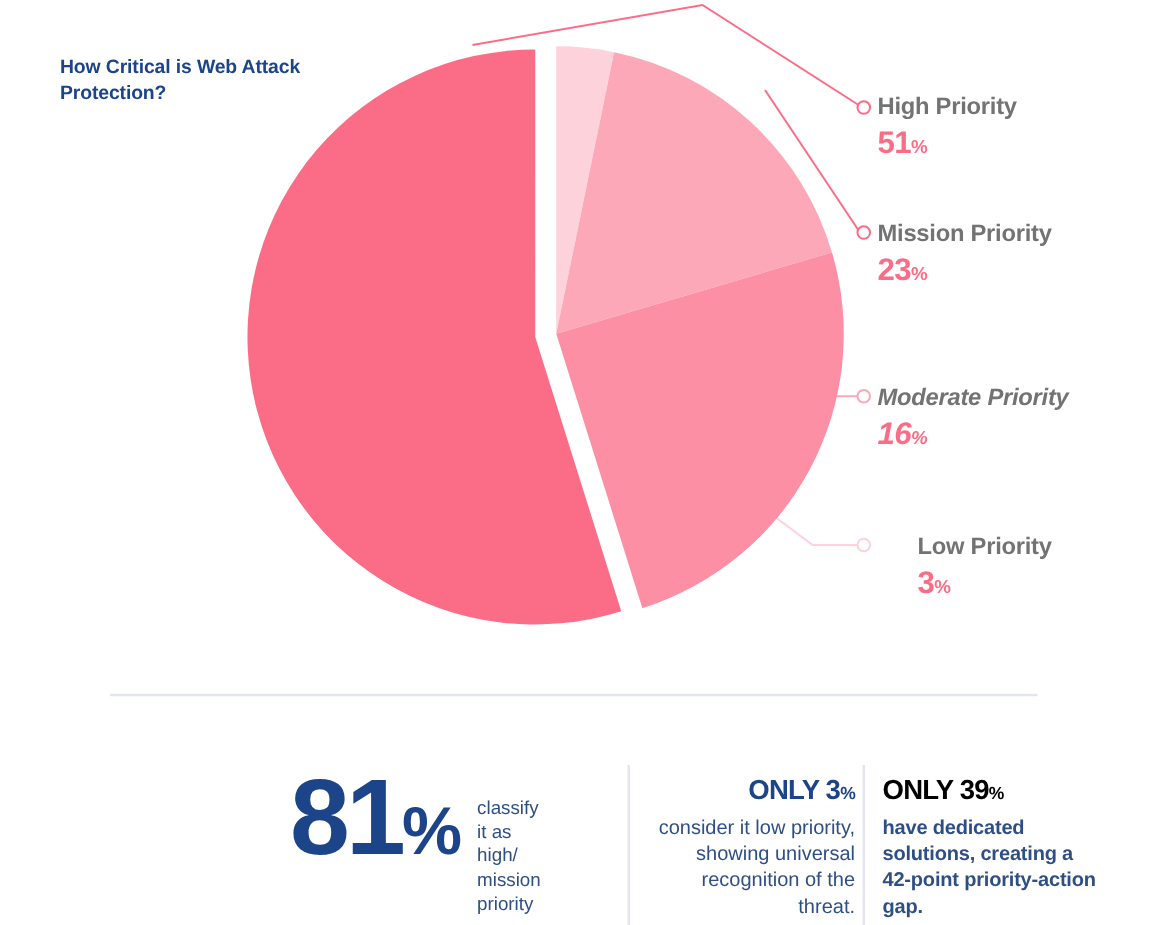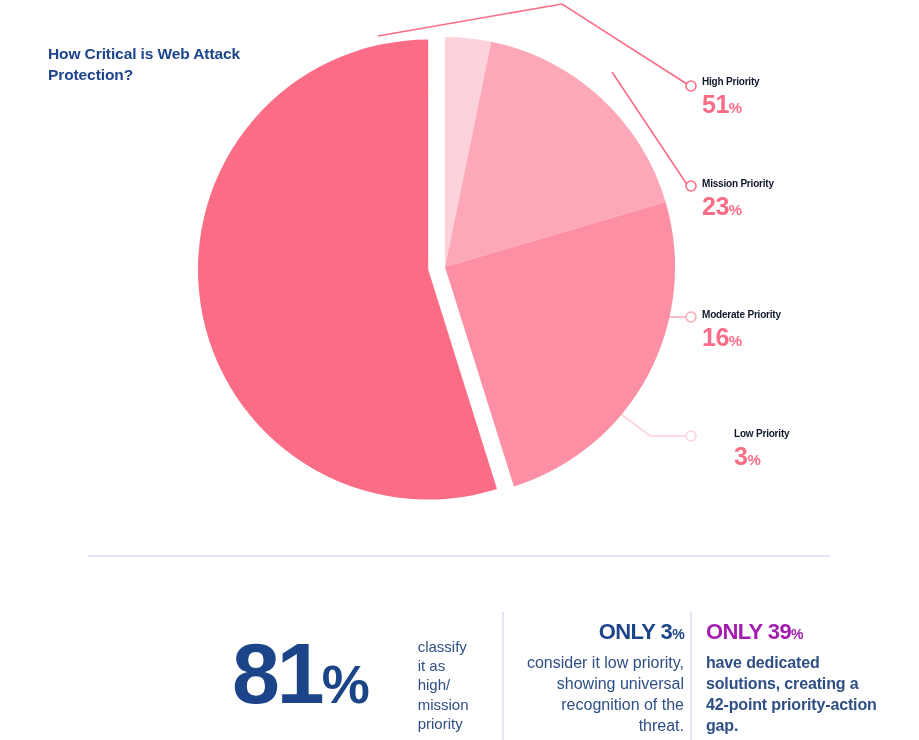--- a/index.html
+++ b/index.html
@@ -17,21 +17,21 @@
     font-size:15.5px; font-weight:bold; line-height:1.35;
     color:#1C4489; letter-spacing:-0.1px;
   }
 
   
   #pie-svg { position:absolute; left:0; top:0; width:919px; height:540px; }
 
   
   .legend-item { position:absolute; left:702px; width:215px; }
   .legend-label {
-    font-size:10px; font-weight:bold; color:#0f172a;
+    font-size:19px; font-weight:bold; color:#737373;
     line-height:1.1; letter-spacing:-0.2px; white-space:nowrap;
   }
   .legend-value {
     font-size:25px; font-weight:bold; color:#FB6D87;
     line-height:1.15; margin-top:3px; letter-spacing:-0.5px;
   }
   .legend-value .pct { font-size:15px; font-weight:bold; }
 
   
   .h-divider {
@@ -43,21 +43,21 @@
     background:#E3E5F6;
   }
   #v-divider-1 { left:502px; }
   #v-divider-2 { left:690px; }
 
   
   #stats { position:absolute; left:0; top:600px; width:919px; height:140px; }
 
   .stat-big-wrap {
     position:absolute; left:232px; top:14px;
-    display:flex; align-items:center;gap:36px;
+    display:flex; align-items:flex-start;
   }
   .stat-big-number {
     font-size:86px; font-weight:bold; color:#1C4489;
     line-height:0.95; letter-spacing:-3px;
   }
   .stat-big-number .pct { font-size:54px; letter-spacing:-2px; }
   .stat-big-text {
     margin-left:14px; margin-top:23px; width:60px;
     font-size:15px; color:#2E4F85; line-height:1.28;
   }
@@ -65,21 +65,21 @@
   .stat-block { position:absolute; top:20px; }
   #stat-block-2 { left:518px; width:166px;text-align:right; }
   #stat-block-3 { left:706px; width:172px; }
 
   .stat-head {
     font-size:22px; font-weight:bold; line-height:1.05;
     letter-spacing:-0.6px; margin-bottom:9px;
   }
   .stat-head .pct { font-size:14px; }
   .navy { color:#1C4489; }
-  .pink { color:#a21caf; }
+  .pink { color:#000000; }
 
   .stat-body { font-size:16px; color:#2E4F85; line-height:1.32; }
   .stat-body.bold { font-weight:bold; letter-spacing:-0.15px; }
 </style>
 </head>
 <body>
 
 <div id="root">
 
   <div class="chart-title">How Critical is Web Attack Protection?</div>
@@ -115,21 +115,21 @@
   <div class="legend-item" style="top:76px;">
     <div class="legend-label">High Priority</div>
     <div class="legend-value"><span>51</span><span class="pct">%</span></div>
   </div>
 
   <div class="legend-item" style="top:178px;">
     <div class="legend-label">Mission Priority</div>
     <div class="legend-value"><span>23</span><span class="pct">%</span></div>
   </div>
 
-  <div class="legend-item" style="top:309px;">
+  <div class="legend-item" style="top:309px;font-style:italic;">
     <div class="legend-label">Moderate Priority</div>
     <div class="legend-value"><span>16</span><span class="pct">%</span></div>
   </div>
 
   <div class="legend-item" style="top:428px;margin-left:32px;">
     <div class="legend-label">Low Priority</div>
     <div class="legend-value"><span>3</span><span class="pct">%</span></div>
   </div>
 
   <div class="h-divider"></div>

